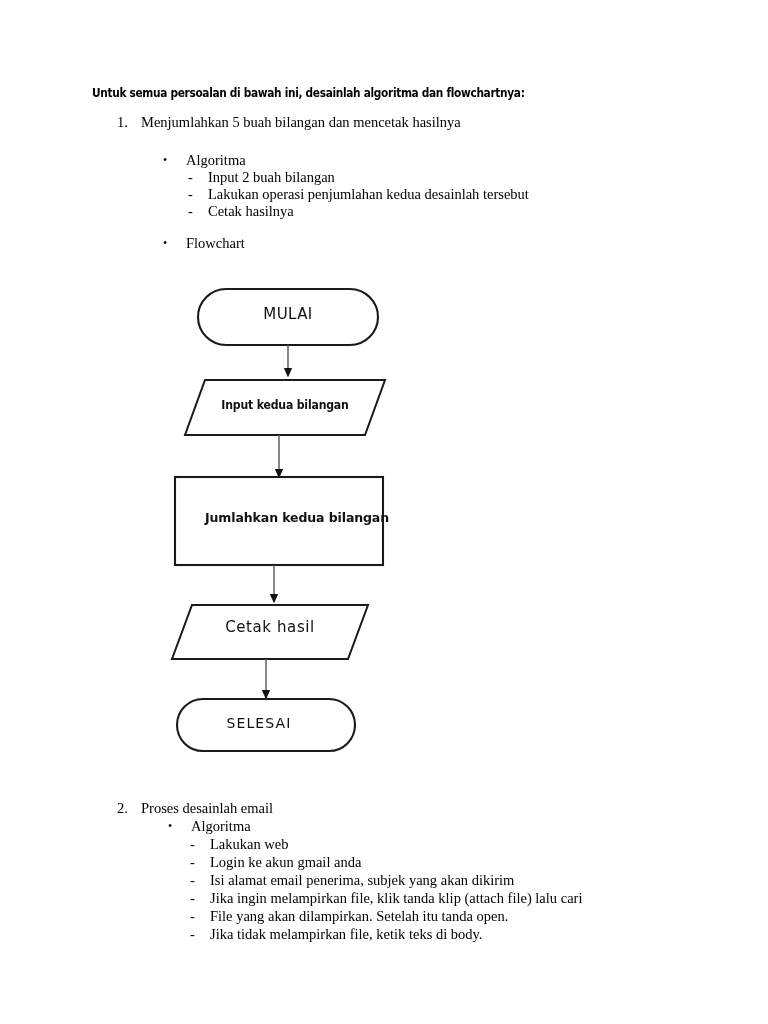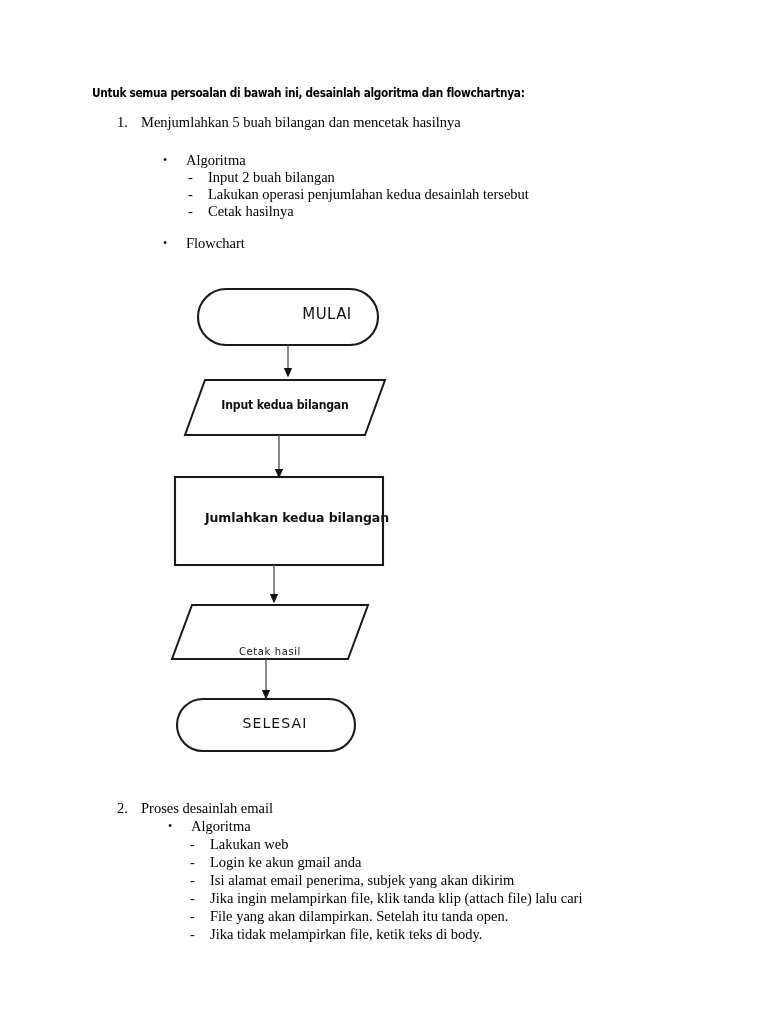--- a/index.html
+++ b/index.html
@@ -66,38 +66,38 @@
   #flowchart { left: 0; top: 0; width: 768px; height: 1024px; }
   .fc-label {
     position: absolute;
     text-align: center;
     font-family: "DejaVu Sans", sans-serif;
     color: #111111;
     white-space: nowrap;
   }
   .lbl-mulai {
     left: 198px; top: 305px; width: 180px;
-    font-size: 15px; letter-spacing: 0.4px; padding-left: 39px;
+    font-size: 15px; letter-spacing: 0.4px;
   }
   .lbl-input {
     left: 185px; top: 398px; width: 200px;
     font-size: 11.5px; font-weight: bold; letter-spacing: -0.2px;
     transform: scaleX(0.95); transform-origin: center top;
   }
   .lbl-proses {
     left: 175px; top: 510px; width: 244px;
     font-size: 12.5px; font-weight: bold; letter-spacing: -0.1px;
   }
   .lbl-cetak {
-    left: 172px; top: 646px; width: 196px;
-    font-size: 10px; letter-spacing: 0.6px;
+    left: 172px; top: 618px; width: 196px;
+    font-size: 15px; letter-spacing: 0.6px;
   }
   .lbl-selesai {
     left: 177px; top: 715px; width: 164px;
-    font-size: 14px; letter-spacing: 1.1px; padding-left: 16px;
+    font-size: 14px; letter-spacing: 1.1px;
   }
 </style>
 </head>
 <body>
 
 <div class="abs doc-heading">Untuk semua persoalan di bawah ini,  desainlah algoritma dan flowchartnya:</div>
 
 <div class="abs num-row" style="left:117px; top:114px;">
   <span class="num">1.</span>
   <span>Menjumlahkan  5 buah bilangan  dan mencetak hasilnya</span>

